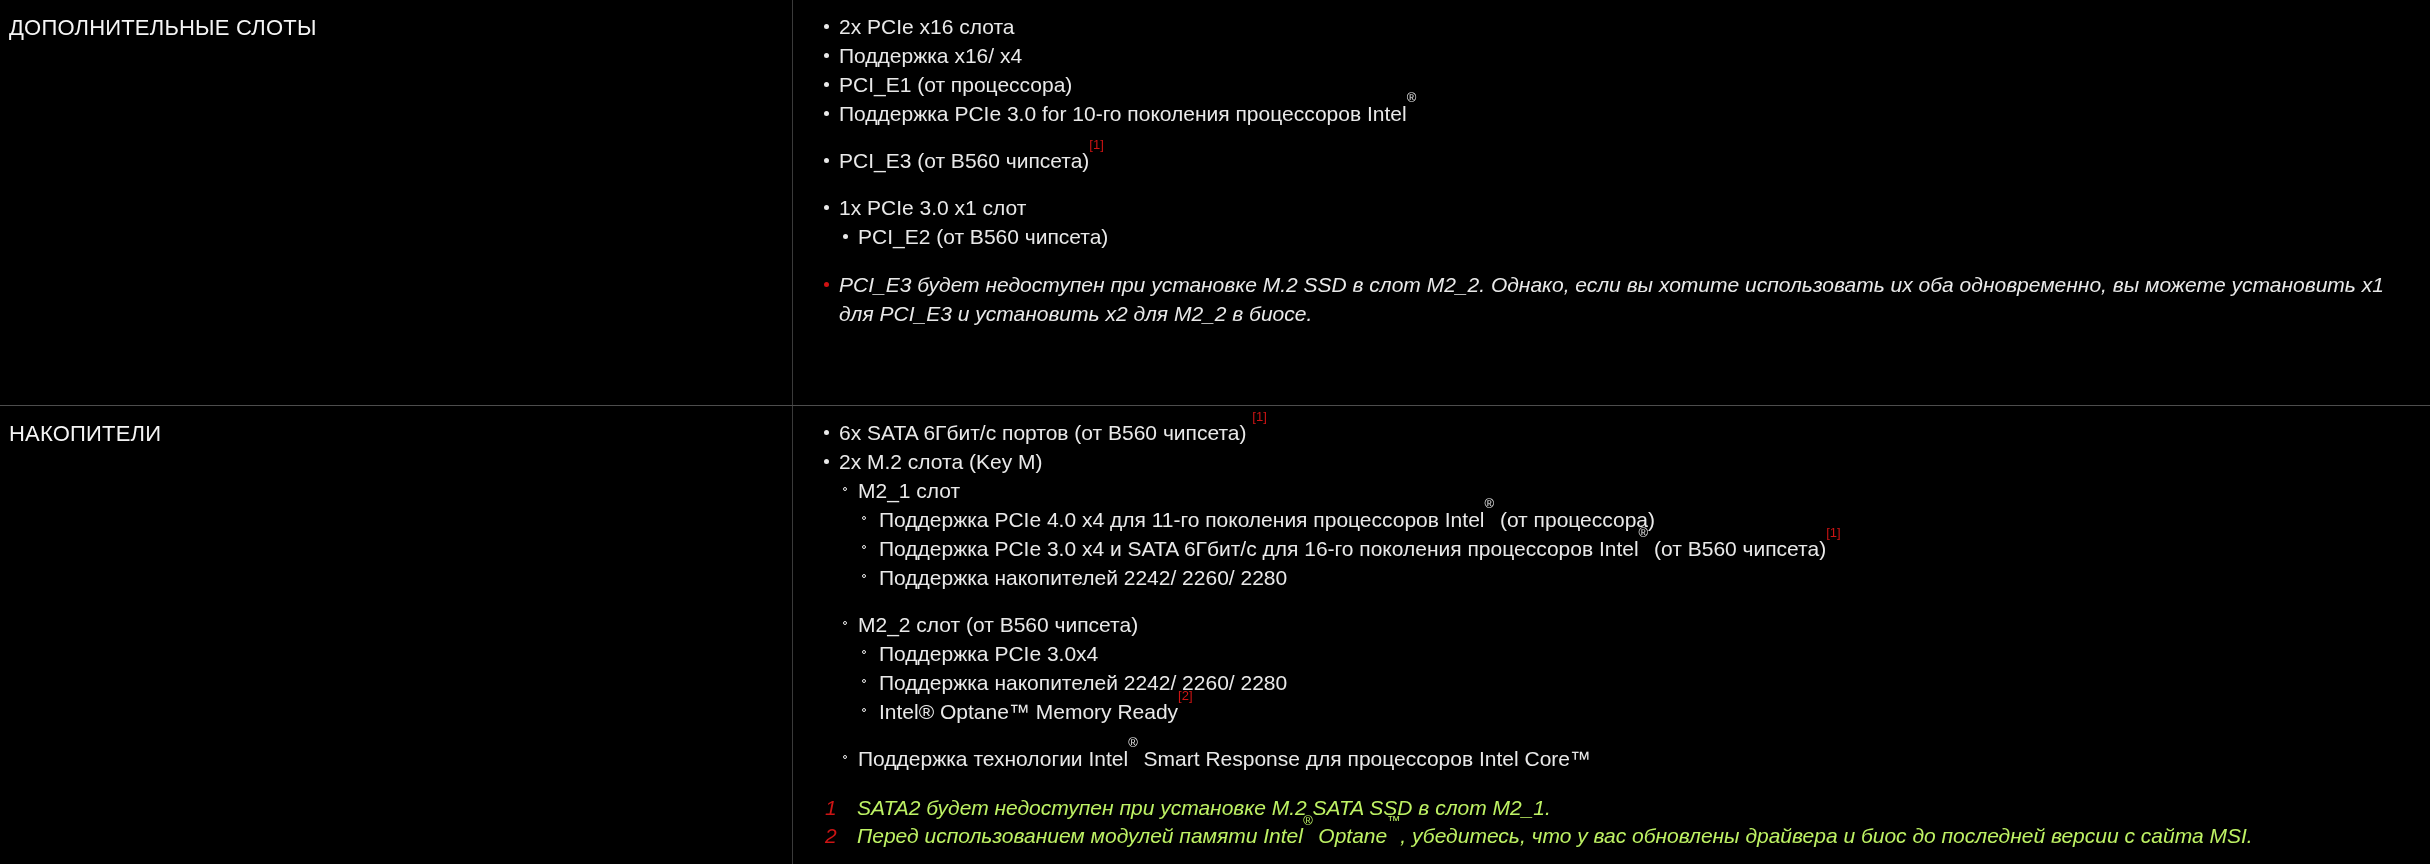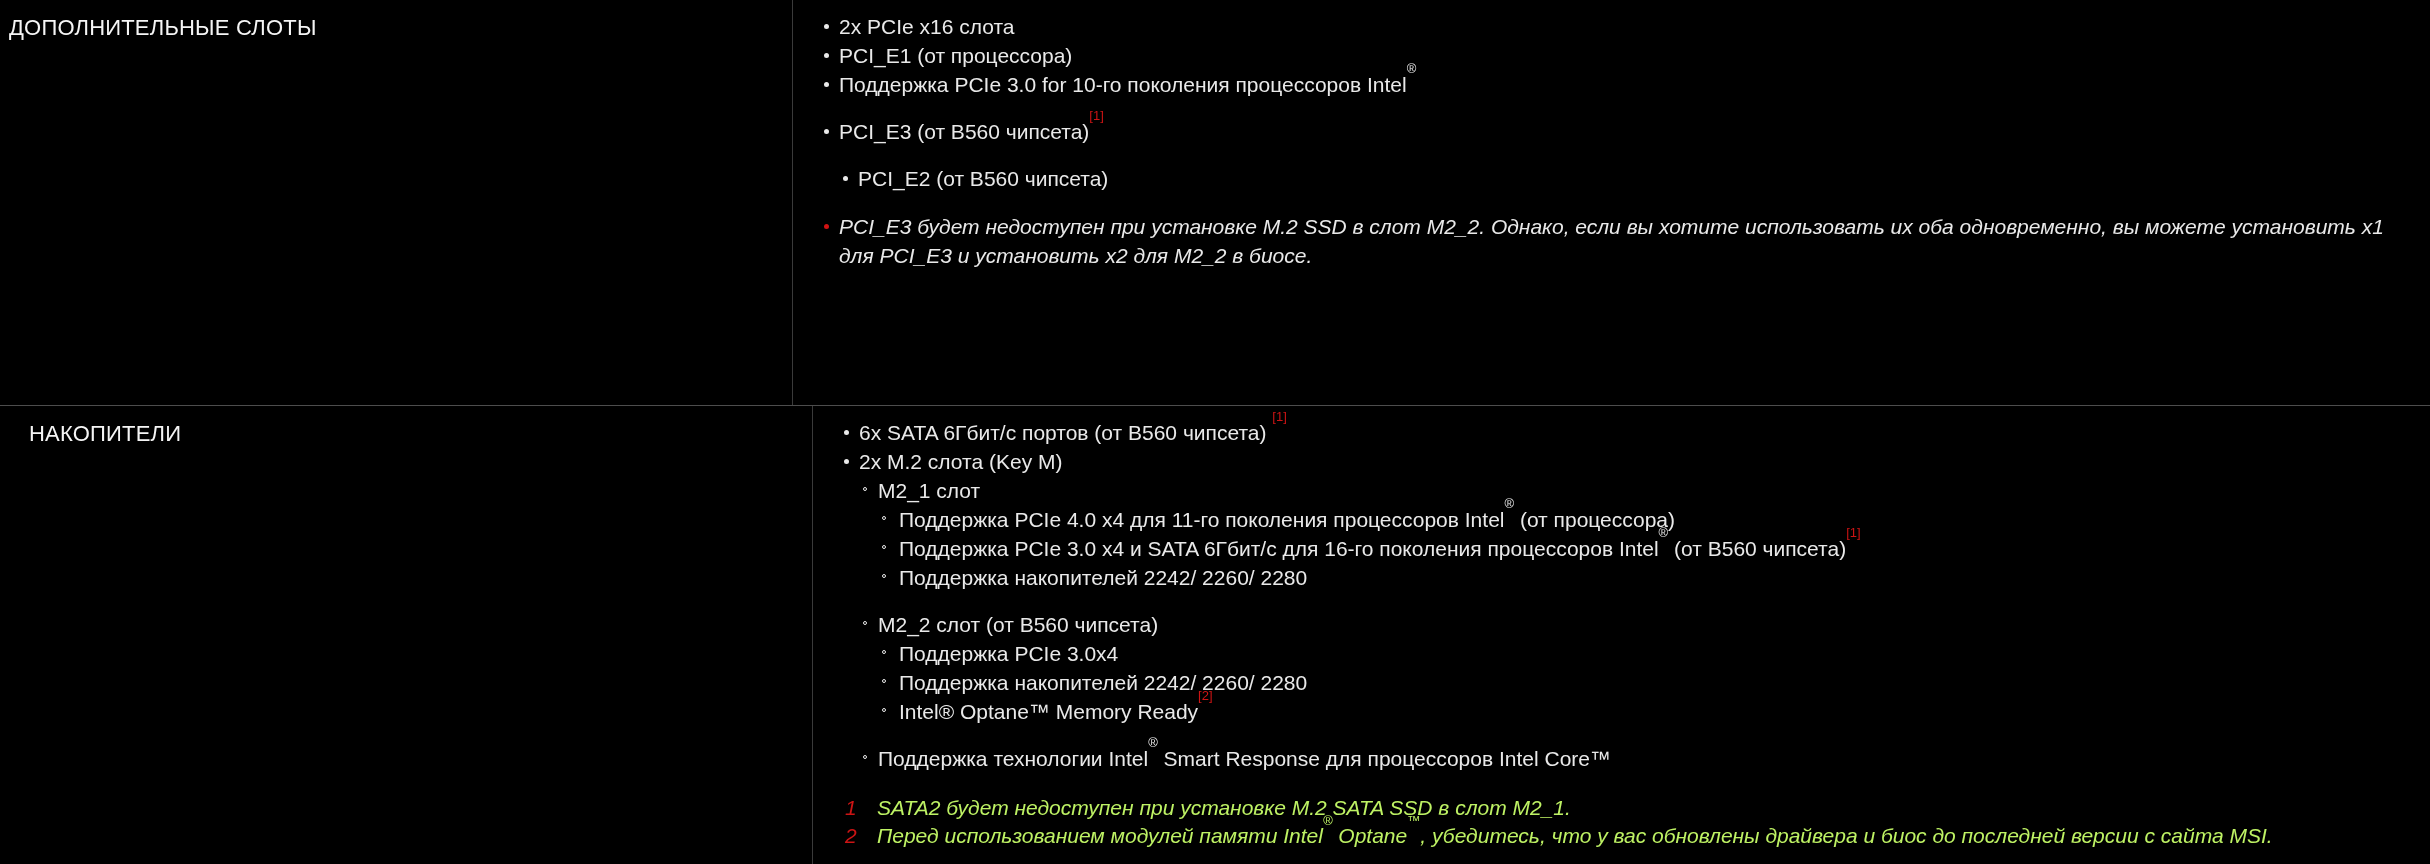--- a/index.html
+++ b/index.html
@@ -9,21 +9,21 @@
   .spec-table {
     width: 2430px;
     height: 864px;
     background: #000;
     overflow: hidden;
     position: relative;
   }
 
   .spec-row { display: flex; }
   .spec-row.row-0 { height: 405px; }
-  .spec-row.row-1 { height: 459px; border-top: 1px solid #4d4d4d; padding-left: 20px; }
+  .spec-row.row-1 { height: 459px; border-top: 1px solid #4d4d4d; }
 
   .cell-label {
     width: 793px;
     flex: 0 0 793px;
     border-right: 1px solid #3a3a3a;
     padding: 15px 10px 0 9px;
   }
   .section-header {
     color: #f5f5f5;
     font-size: 22px;
@@ -92,27 +92,29 @@
 <body>
 
 <div class="spec-table">
     <div class="spec-row row-0">
       <div class="cell-label">
         <div class="section-header">ДОПОЛНИТЕЛЬНЫЕ СЛОТЫ</div>
       </div>
       <div class="cell-value">
         <ul class="group">
           <li class="li lvl1"><span class="bullet disc"></span><span>2x PCIe x16 слота</span></li>
+          <li class="li lvl1"><span class="bullet disc"></span><span>Поддержка x16/ x4</span></li>
           <li class="li lvl1"><span class="bullet disc"></span><span>PCI_E1 (от процессора)</span></li>
           <li class="li lvl1"><span class="bullet disc"></span><span>Поддержка PCIe 3.0 for 10-го поколения процессоров Intel</span><span class="sup">®</span></li>
         </ul>
         <ul class="group">
           <li class="li lvl1"><span class="bullet disc"></span><span>PCI_E3 (от B560 чипсета)</span><span class="sup red">[1]</span></li>
         </ul>
         <ul class="group">
+          <li class="li lvl1"><span class="bullet disc"></span><span>1x PCIe 3.0 x1 слот</span></li>
           <li class="li lvl2"><span class="bullet disc"></span><span>PCI_E2 (от B560 чипсета)</span></li>
         </ul>
         <ul class="group note">
           <li class="li lvl1"><span class="bullet reddisc"></span><span>PCI_E3 будет недоступен при установке M.2 SSD в слот M2_2. Однако, если вы хотите использовать их оба одновременно, вы можете установить x1 для PCI_E3 и установить x2 для M2_2 в биосе.</span></li>
         </ul>
       </div>
     </div>
     <div class="spec-row row-1">
       <div class="cell-label">
         <div class="section-header">НАКОПИТЕЛИ</div>

